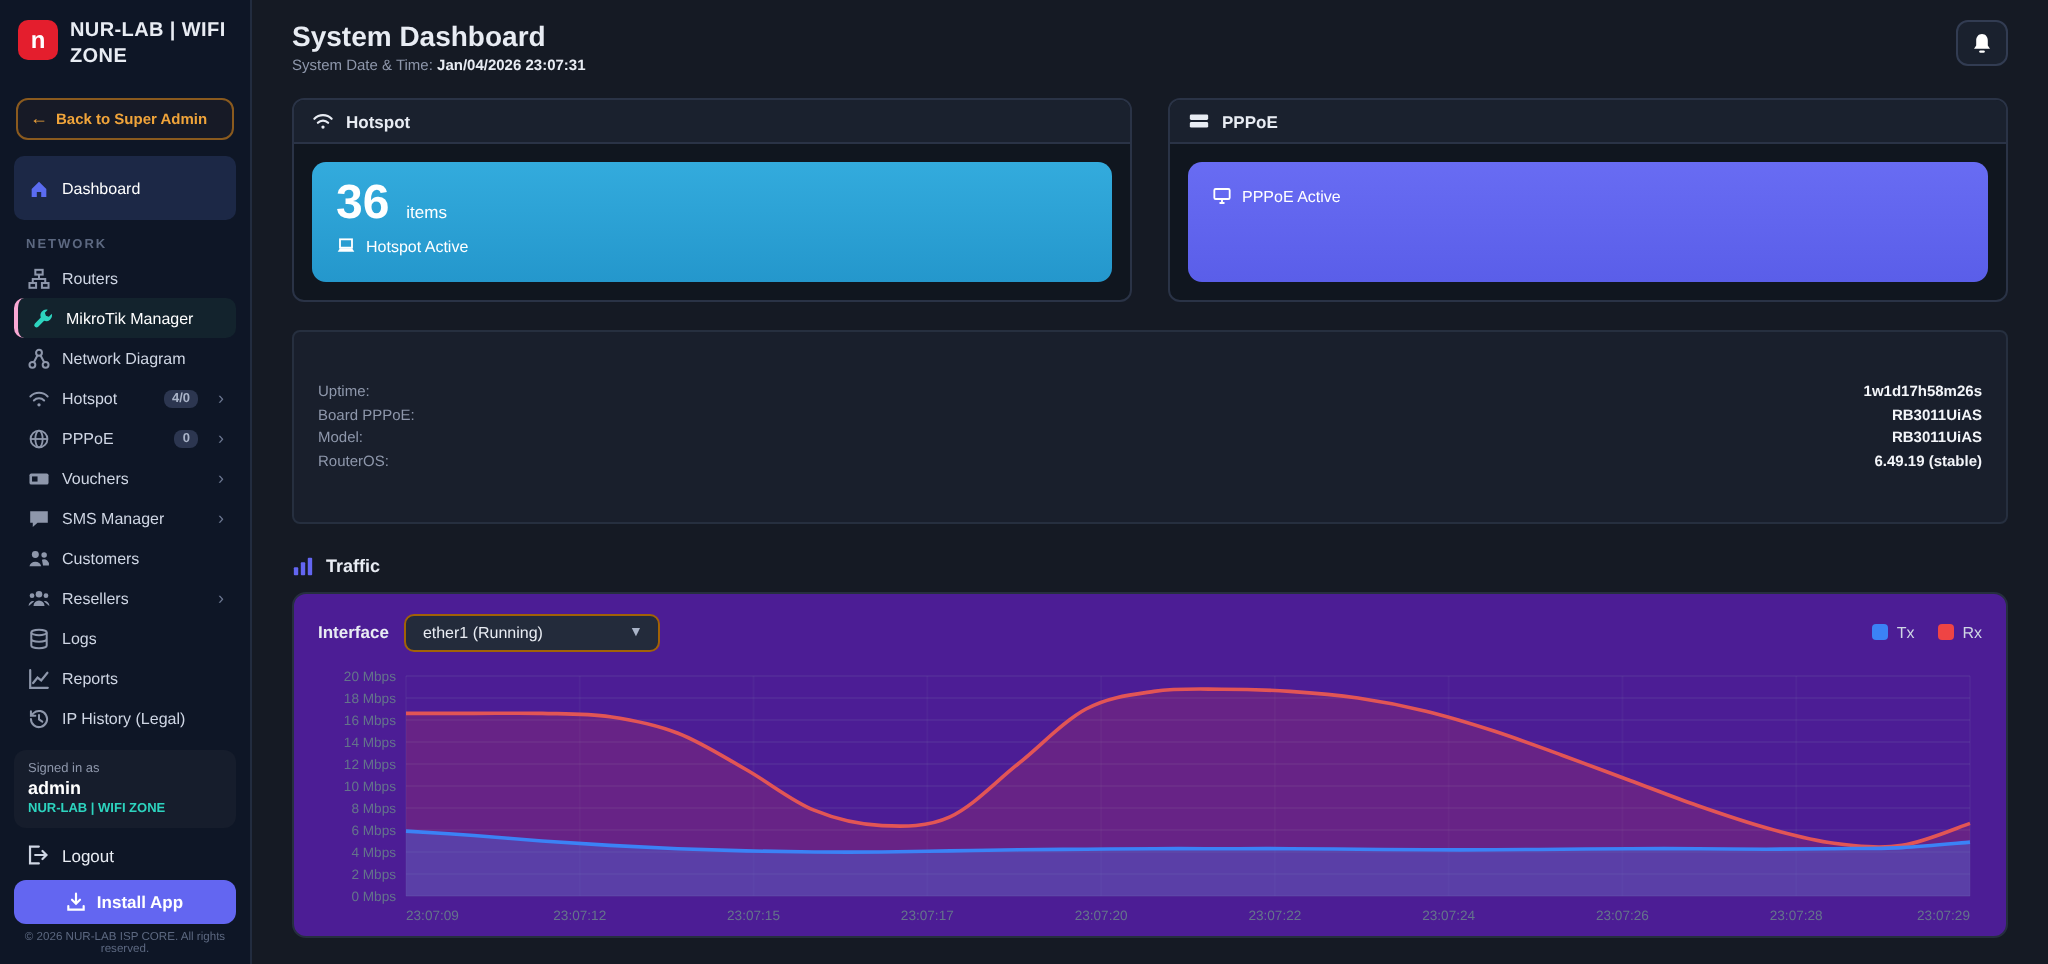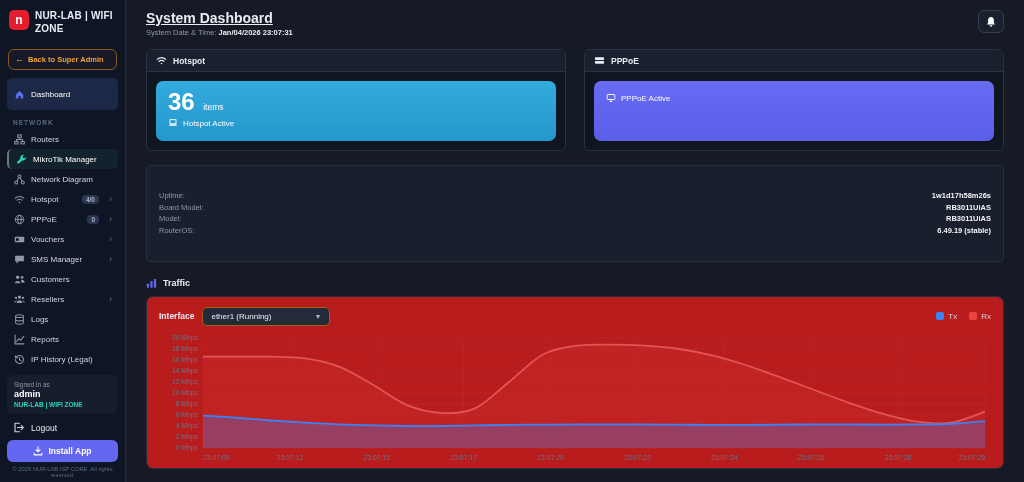--- a/index.html
+++ b/index.html
@@ -38,21 +38,21 @@
   .nav { display:flex; flex-direction:column; }
   .nav-item {
     display:flex; align-items:center; gap:6px;
     height:20px; padding:0 6px; border-radius:5px;
     font-size:8px; color:#cfd6e4; cursor:pointer; position:relative;
   }
   .nav-item .ico { width:12px; height:12px; flex:0 0 auto; color:#8e97ab; display:flex; align-items:center; justify-content:center; }
   .nav-item .lbl { white-space:nowrap; overflow:hidden; }
   .nav-item.dash { background:#1c2846; height:32px; margin-bottom:4px; color:#fff; }
   .nav-item.dash .ico { color:#5b6cf0; }
-  .nav-item.active-teal { background:#13232d; border-left:2px solid #737373; color:#fff; }
+  .nav-item.active-teal { background:#13232d; border-left:2px solid #f9a8d4; color:#fff; }
   .nav-item.active-teal .ico { color:#2dd4bf; }
   .section-label { font-size:6.5px; letter-spacing:1px; color:#5c6880; padding:5px 6px 3px 6px; font-weight:bold; }
   .badge {
     margin-left:auto; background:#2c3650; color:#aab4c8;
     font-size:6.5px; padding:1px 4px; border-radius:4px; font-weight:bold;
   }
   .chev { color:#6b7690; font-size:9px; line-height:1; margin-left:4px; }
   .chev.no-badge { margin-left:auto; }
 
   .signed-box {
@@ -72,21 +72,21 @@
     background:#6366f1; border:none; border-radius:6px; color:#fff;
     font-size:8.5px; font-weight:bold; padding:6px 0; width:100%;
     display:flex; align-items:center; justify-content:center; gap:5px; cursor:pointer;
     font-family:inherit;
   }
   .copyright { font-size:5.8px; color:#5c6880; text-align:center; padding:4px 0 0 0; }
 
   
   .main { flex:1; padding:10px 20px 8px 20px; position:relative; }
   .main-header { display:flex; align-items:flex-start; justify-content:space-between; }
-  .page-title { font-size:14px; font-weight:bold;text-decoration:underline; }
+  .page-title { font-size:14px; font-weight:bold; }
   .page-sub { font-size:7.5px; color:#8e97ab; margin-top:2px; }
   .page-sub b { color:#e8ecf3; }
   .bell-btn {
     width:26px; height:23px; background:#1a212e; border:1px solid #323c52;
     border-radius:6px; display:flex; align-items:center; justify-content:center;
     cursor:pointer; color:#fff;
   }
 
   .cards-row { display:flex; gap:18px; margin-top:12px; }
   .panel { flex:1; background:#10161f; border:1px solid #2a3346; border-radius:6px; overflow:hidden; }
@@ -109,21 +109,21 @@
     flex:1; background:#191f2c; border:1px solid #262f3f; border-radius:4px;
     padding:24px 12px;
   }
   .kv { display:flex; justify-content:space-between; font-size:7.5px; line-height:1.55; }
   .kv .k { color:#8e97ab; }
   .kv .v { color:#f3f5f9; font-weight:bold; }
   .kv .v.green { color:#2ecc8f; }
 
   .traffic-title { display:flex; align-items:center; gap:6px; margin-top:16px; font-size:9px; font-weight:bold; }
   .traffic-card {
-    margin-top:7px; background:#b91c1c; border:1px solid #262f3f; border-radius:7px;
+    margin-top:7px; background:#4c1d95; border:1px solid #262f3f; border-radius:7px;
     padding:10px 12px 4px 12px;
   }
   .traffic-top { display:flex; align-items:center; justify-content:space-between; }
   .iface-group { display:flex; align-items:center; gap:8px; }
   .iface-label { font-size:8.5px; font-weight:bold; }
   .iface-select {
     background:#232b3b; border:1px solid #a16207; border-radius:5px;
     color:#e8ecf3; font-size:8px; padding:4px 8px; width:128px;
     display:flex; align-items:center; justify-content:space-between; cursor:pointer;
   }
@@ -402,21 +402,21 @@
     </div>
   </div>
 
   <div class="info-row">
     <div class="info-card">
       <div class="kv">
           <span class="k">Uptime:</span>
           <span class="v">1w1d17h58m26s</span>
         </div>
       <div class="kv">
-          <span class="k">Board Model:</span>
+          <span class="k">Board PPPoE:</span>
           <span class="v">RB3011UiAS</span>
         </div>
       <div class="kv">
           <span class="k">Model:</span>
           <span class="v">RB3011UiAS</span>
         </div>
       <div class="kv">
           <span class="k">RouterOS:</span>
           <span class="v">6.49.19 (stable)</span>
         </div>

